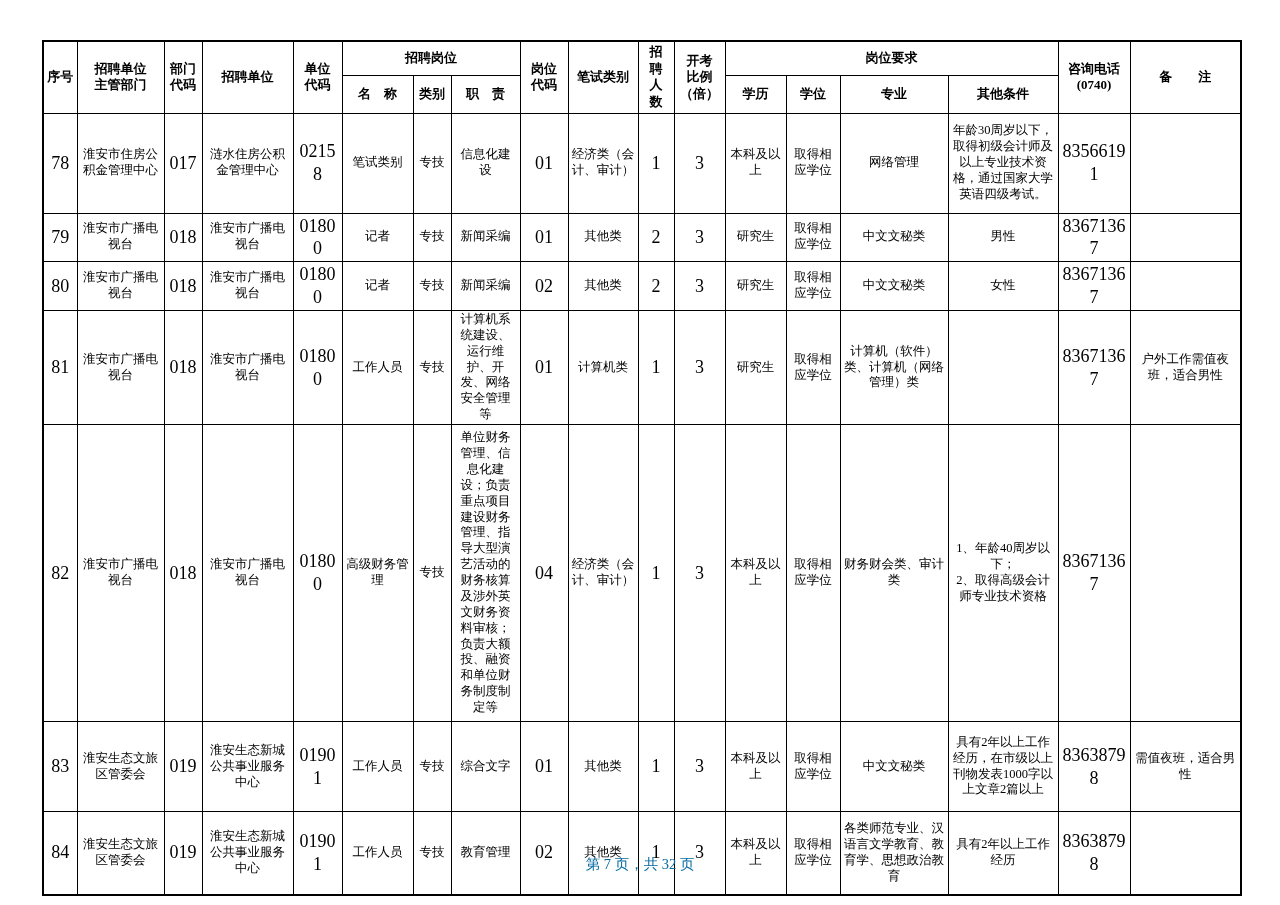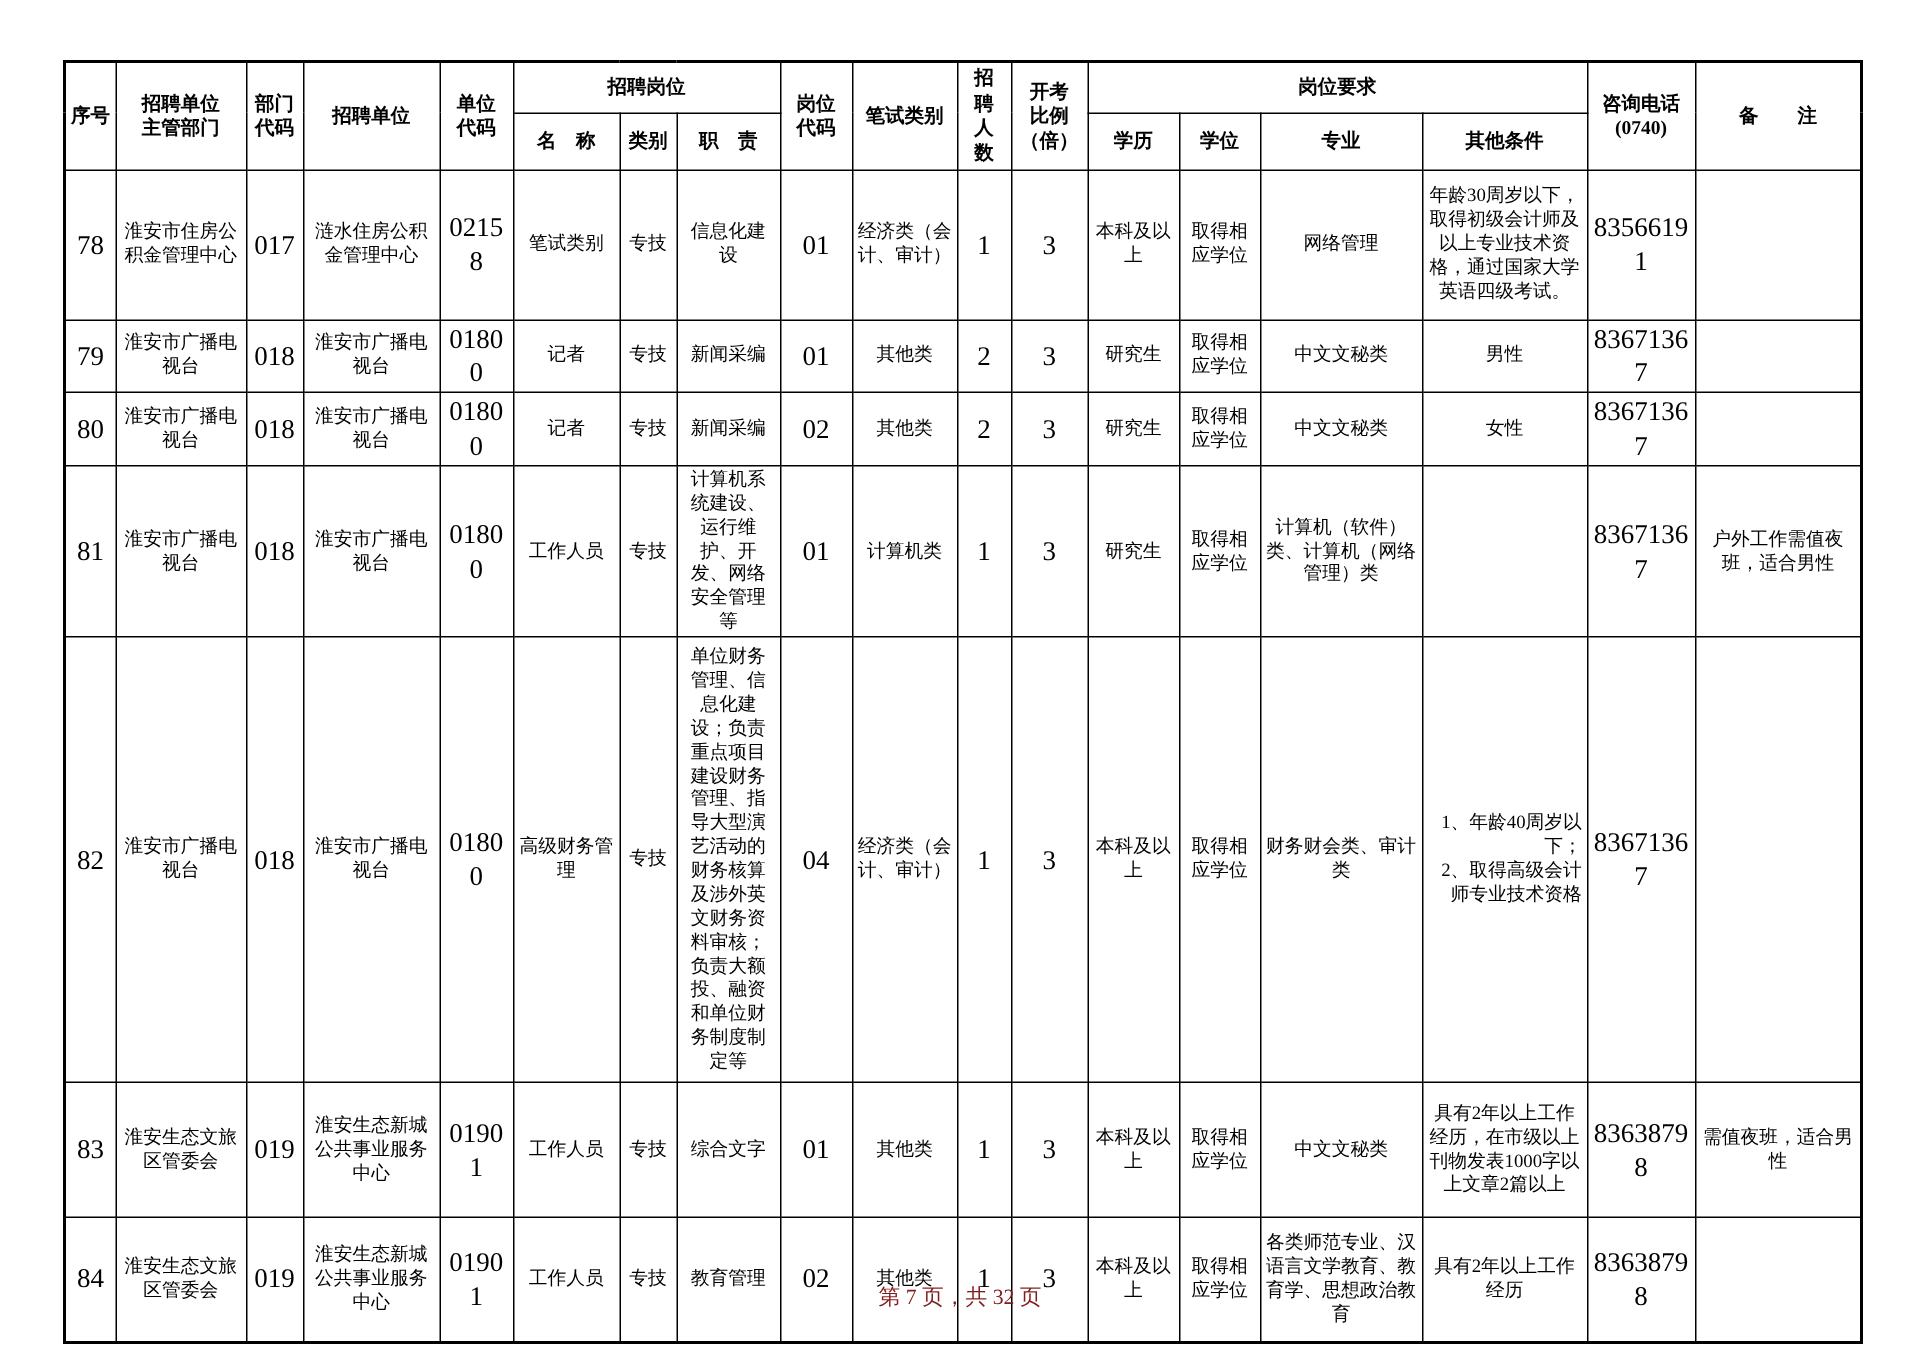--- a/index.html
+++ b/index.html
@@ -19,24 +19,24 @@
     border:1px solid #000;
     text-align:center;vertical-align:middle;
     padding:1px 3px;
     font-size:12.5px;line-height:1.27;
     white-space:pre-line;
     word-break:break-all;
     overflow:hidden;
   }
   th{font-weight:bold;font-size:13px;padding:1px 2px;}
   td.num{font-size:18px;}
-  td.ta-left{text-align:right;}
+  td.ta-left{text-align:center;}
   .footer{
     position:absolute;left:0;right:0;top:855px;
-    text-align:center;font-size:14.5px;color:#7f1d1d;
+    text-align:center;font-size:14.5px;color:#0369a1;
     font-family:"Liberation Serif","DejaVu Serif",serif;
   }
 </style>
 </head>
 <body>
 
 <div class="page">
 
   <table class="recruit">
     <colgroup>

